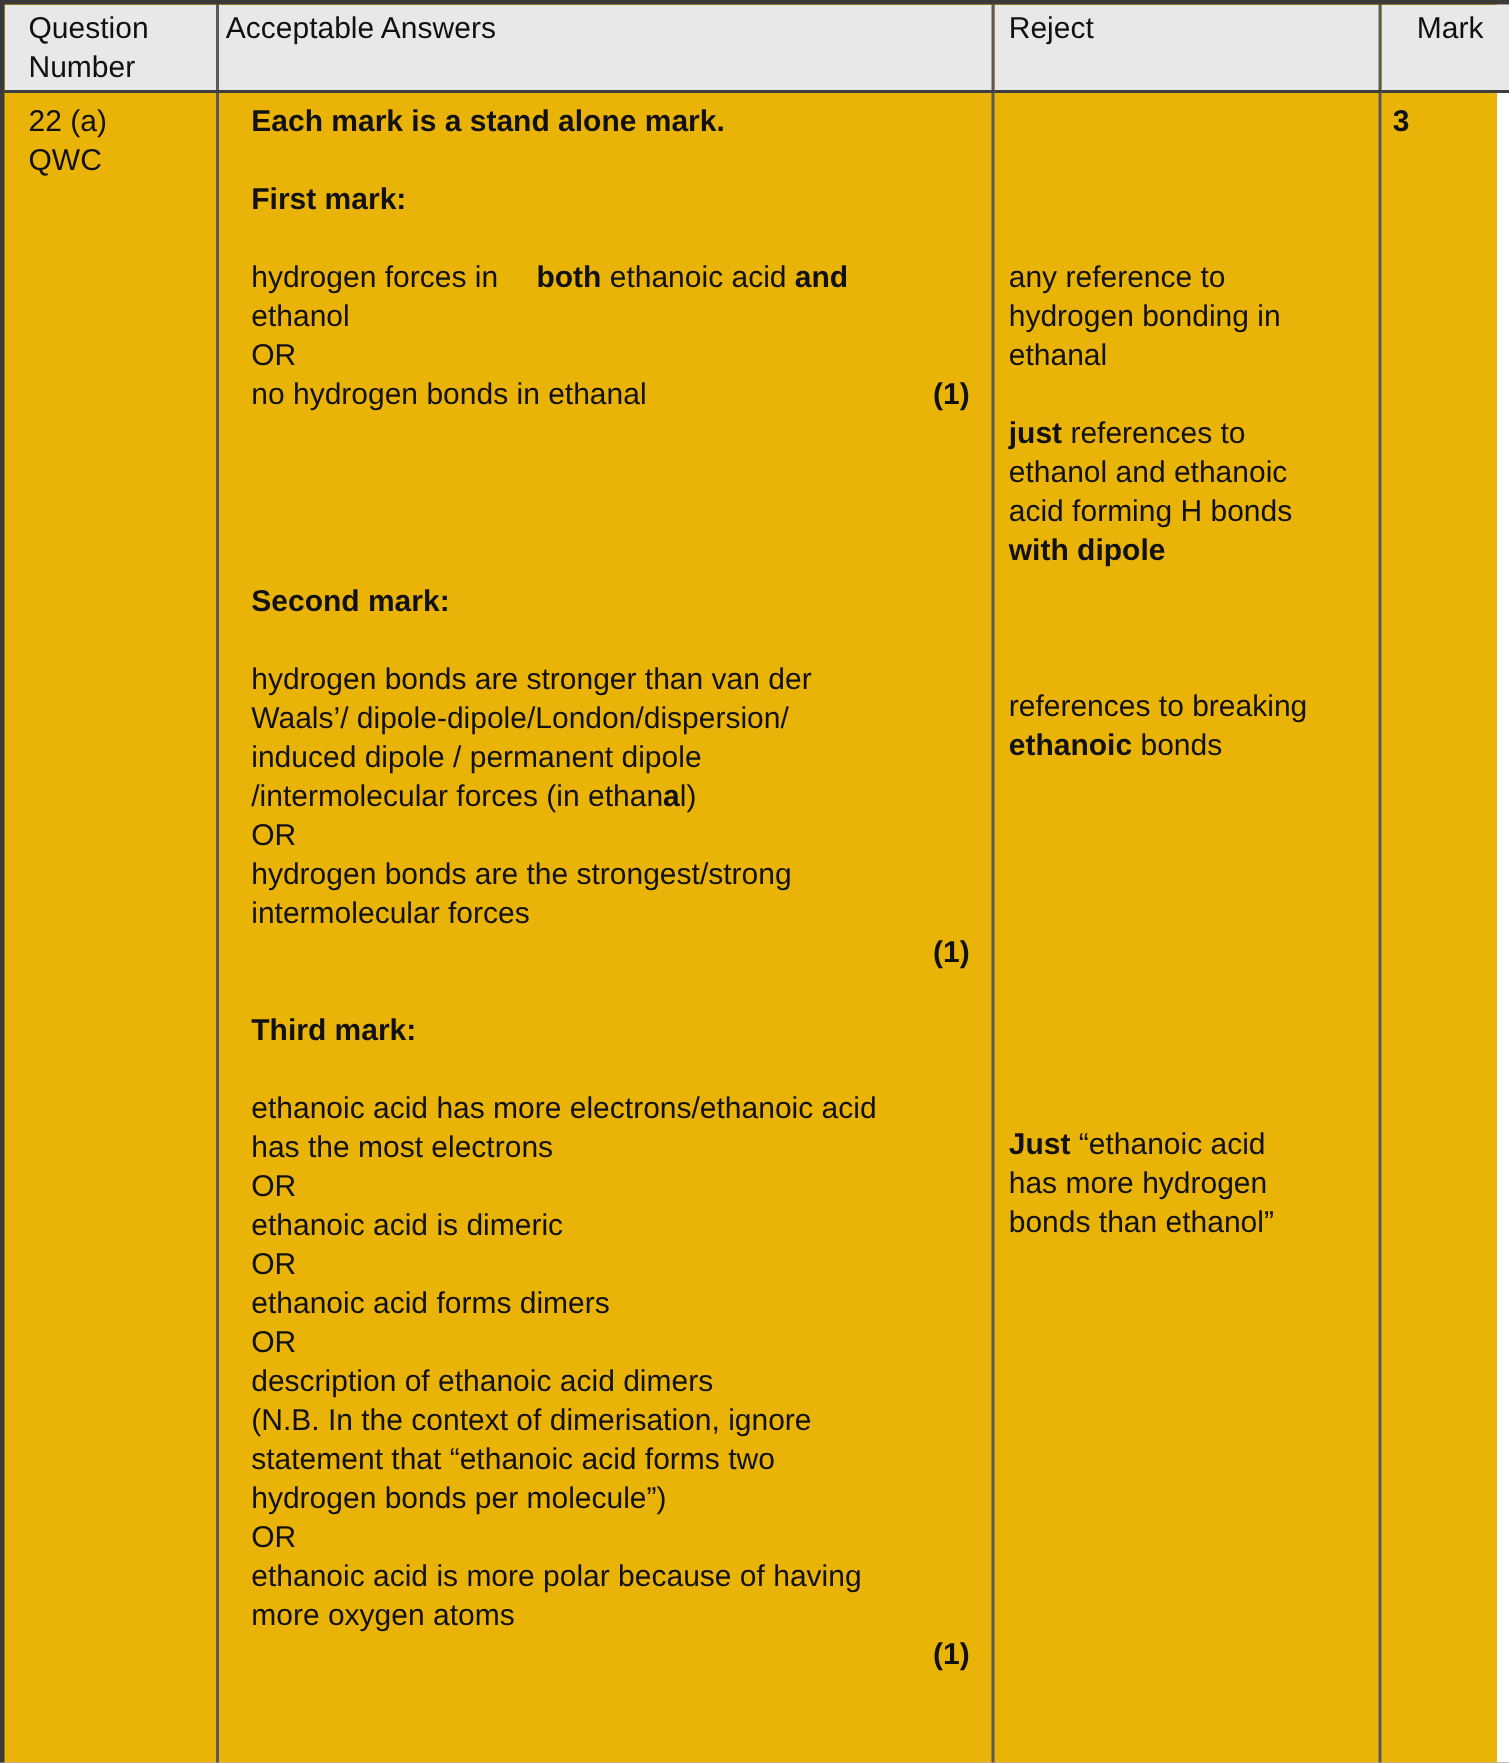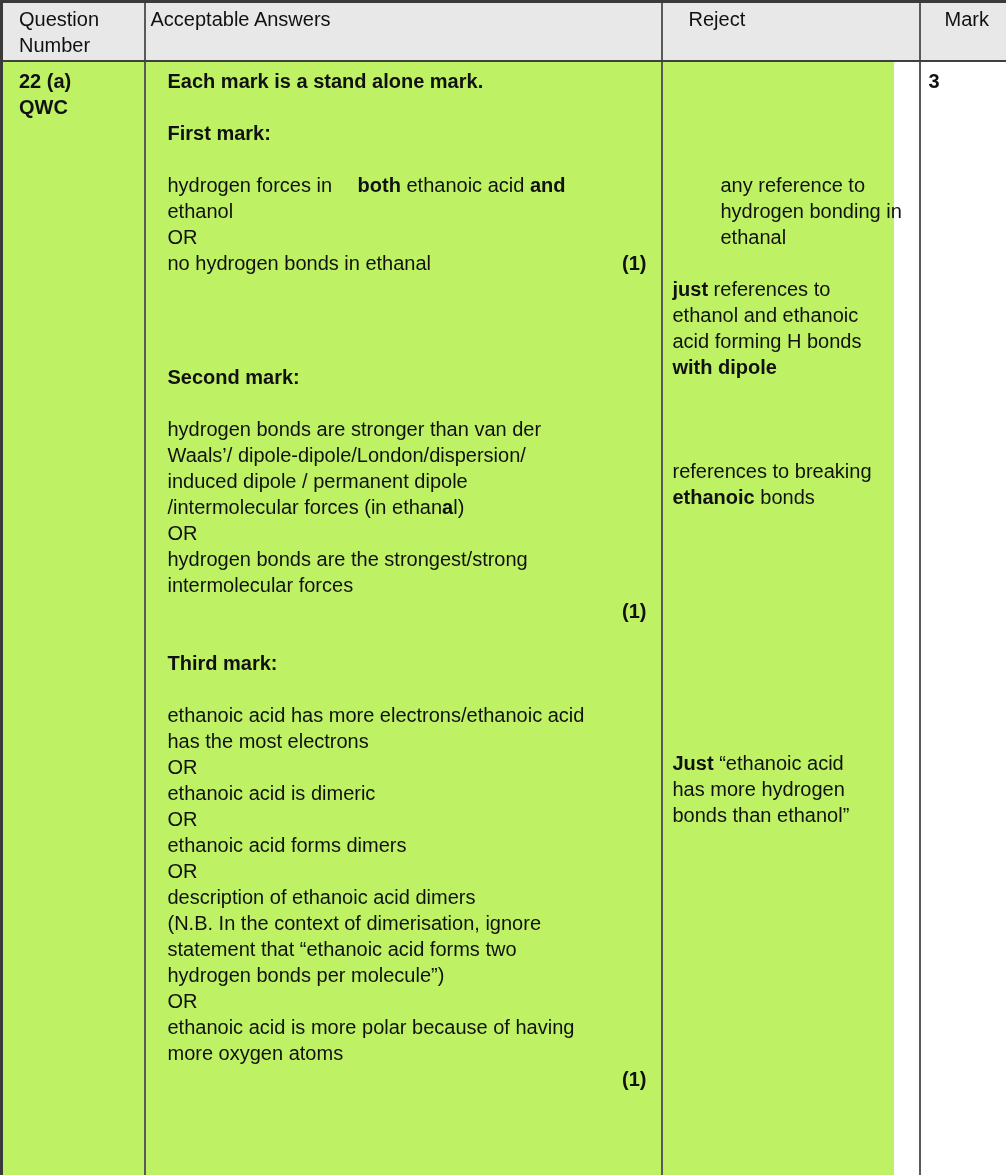--- a/index.html
+++ b/index.html
@@ -3,23 +3,23 @@
 <meta charset="utf-8">
 <style>
   html, body {
     margin: 0;
     padding: 0;
     background: #ffffff;
     font-family: "Liberation Sans", "DejaVu Sans", sans-serif;
     color: #111111;
   }
   .page {
-    width: 894px;
+    width: 998px;
     height: 1175px;
-    background: #bef264;
+    background: #eab308;
     position: relative;
   }
   table.ms-table {
     border-collapse: collapse;
     table-layout: fixed;
     width: 1006px;
     border: 3px solid #3a3a3a;
   }
   .ms-table th, .ms-table td {
     border: 2px solid #5a5a5a;
@@ -37,36 +37,36 @@
     padding: 3px 8px 2px 8px;
     border-bottom-color: #3f3f3f;
   }
   col.c-qn   { width: 143px; }
   col.c-acc  { width: 517px; }
   col.c-rej  { width: 258px; }
   col.c-mark { width: 88px;  }
 
   th.h-qn   { padding-left: 16px; }
   th.h-acc  { padding-left: 5px; }
-  th.h-rej  { padding-left: 26px; }
+  th.h-rej  { padding-left: 10px; }
   th.h-mark { padding-left: 24px; }
 
-  td.td-qn   { padding: 6px 6px 6px 16px; font-weight: bold; }
+  td.td-qn   { padding: 6px 6px 6px 16px; font-weight: normal; }
   td.td-acc  { padding: 6px 14px 6px 22px; height: 1115px; }
   td.td-rej  { padding: 6px 8px 6px 10px; }
   td.td-mark { padding: 6px 6px 6px 8px; font-weight: bold; }
 
   .rich { margin: 0; position: relative; }
   .bold { font-weight: bold; }
 
   .mt-blank { margin-top: 26px; }
-  .mt-sec2  { margin-top: 88px; }
+  .mt-sec2  { margin-top: 112px; }
   .mt-pts2  { margin-top: 6px; }
   .mt-pts3  { margin-top: 8px; }
-  .mt-rej1  { margin-top: 104px; margin-left: 48px; }
+  .mt-rej1  { margin-top: 104px; }
   .mt-rej3  { margin-top: 78px; }
   .mt-rej4  { margin-top: 240px; }
 
   .pts {
     text-align: right;
     font-weight: bold;
     margin: 0;
   }
   .pts-inline {
     float: right;

